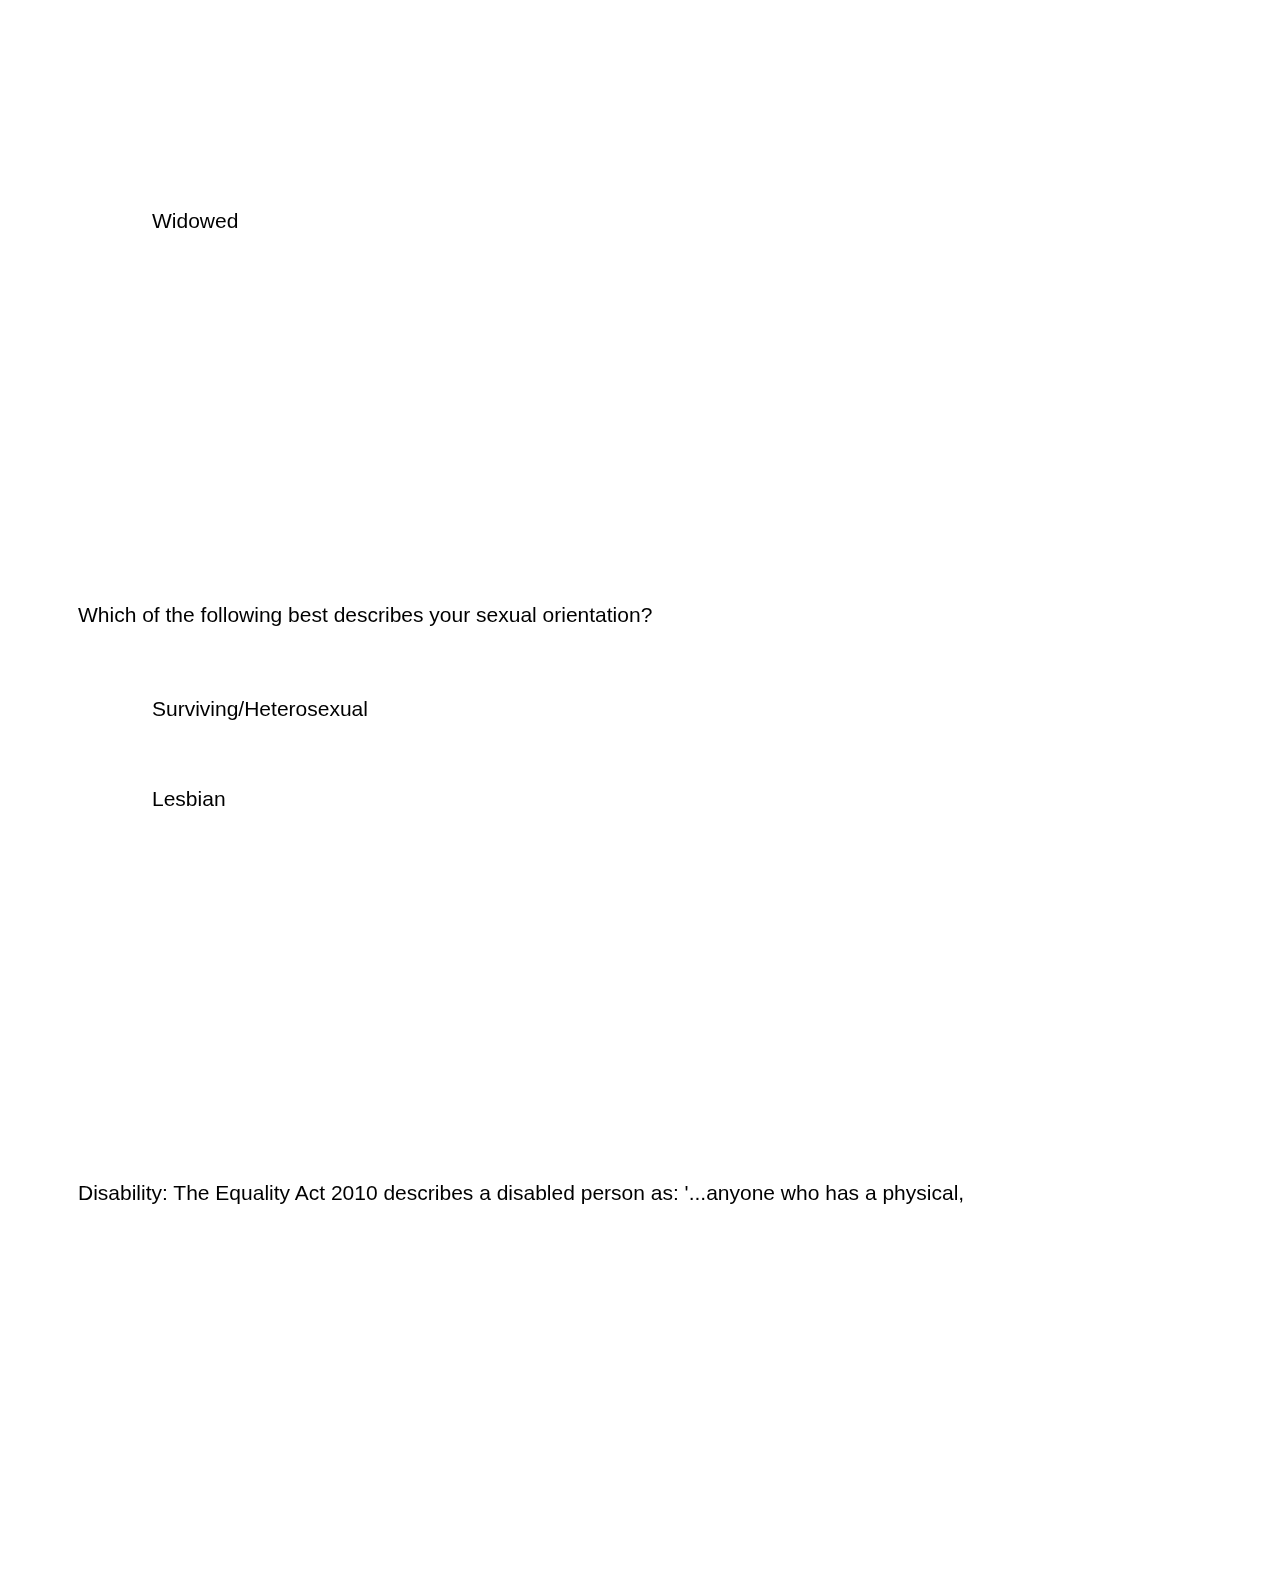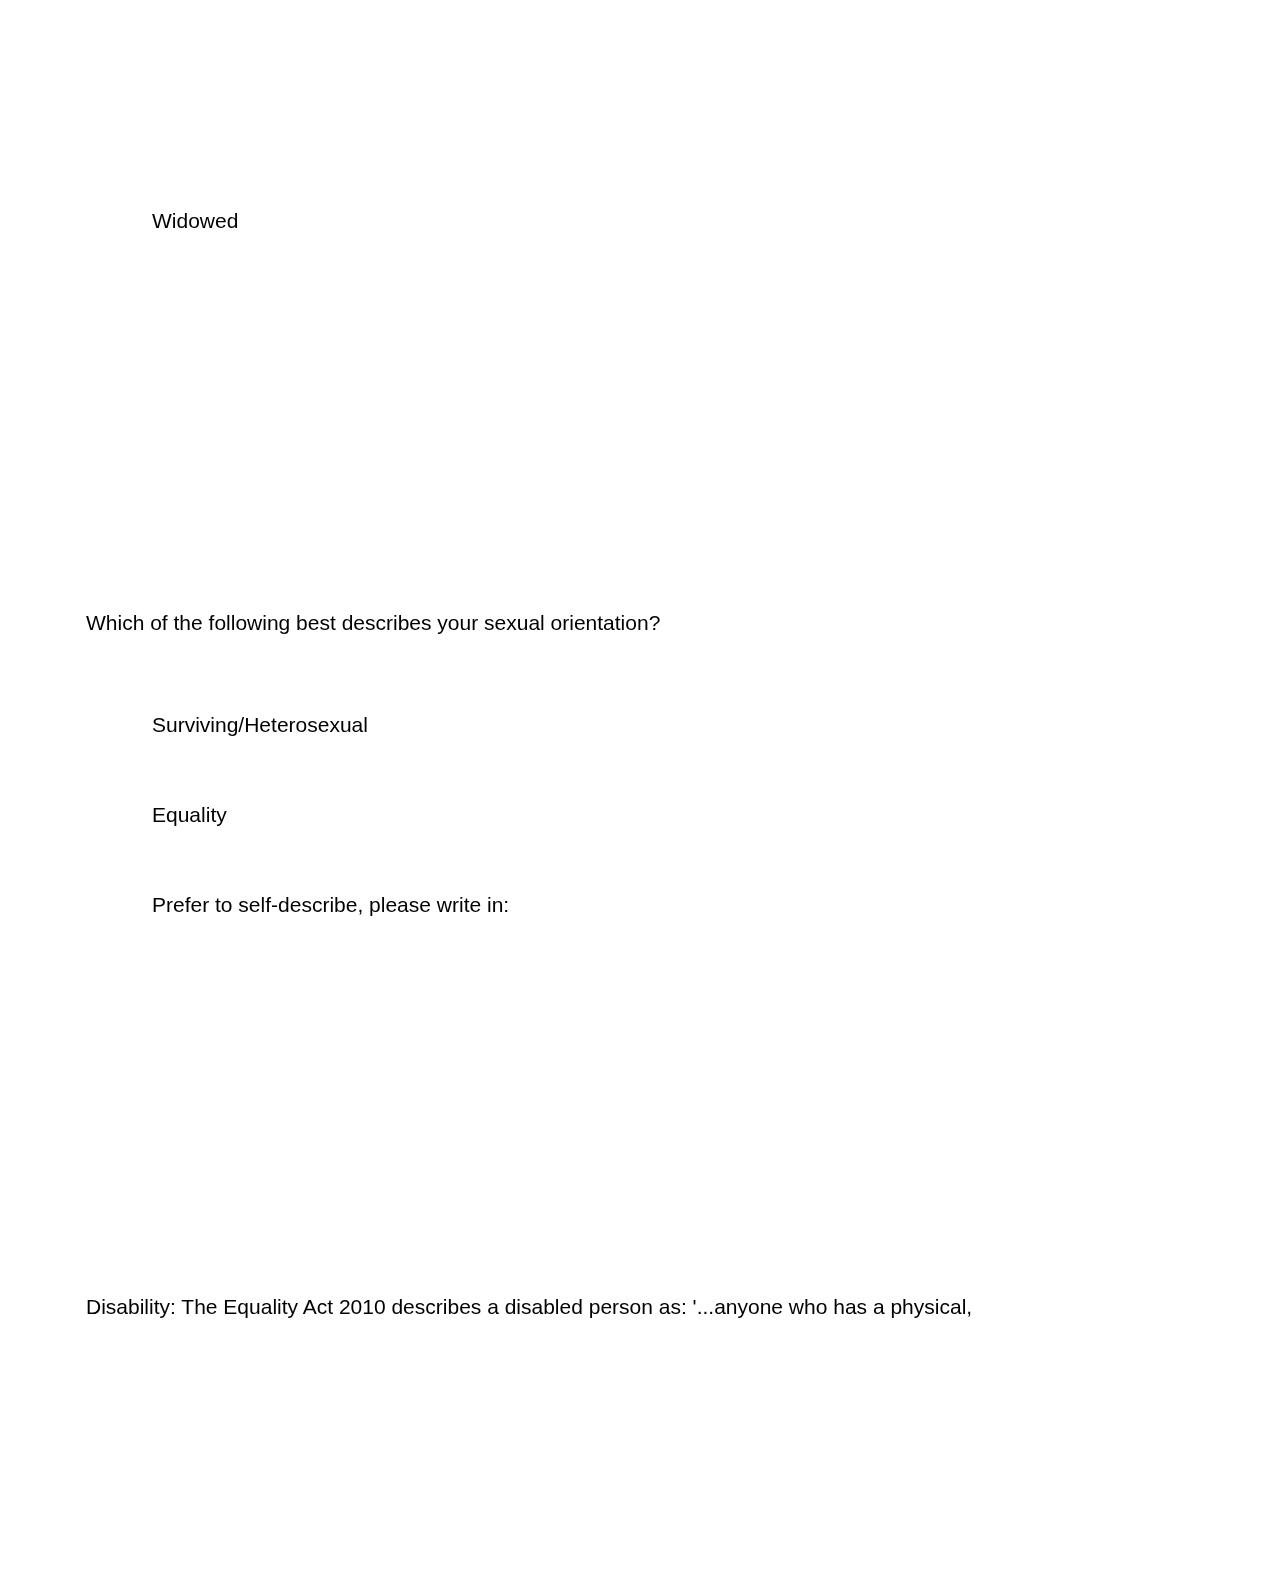--- a/index.html
+++ b/index.html
@@ -25,21 +25,21 @@
   .doc {
     font-size: 21px;
     line-height: 30px;
     white-space: pre-wrap;
   }
   .block {
     margin: 0;
     padding: 0;
   }
   .q {
-    margin: 12px;
+    margin: 4px;
     text-indent: 0;
   }
   .opt {
     margin: 0;
     padding-left: 78px;
   }
   .spacer {
     height: 30px;
   }
 </style>
@@ -53,22 +53,21 @@
     <div class="block">
       <div class="opt">Widowed</div>
     </div>
 
     <div class="spacer"></div>
 
     
     <div class="block">
       <div class="q">Which of the following best describes your sexual orientation?</div>
       <div class="opt">Surviving/Heterosexual</div>
-      <div class="opt">Equality</div>
-      <div class="opt">Prefer to self-describe, please write in:</div>
+      <div class="opt">Lesbian</div>
     </div>
 
     <div class="spacer"></div>
 
     
     <div class="block">
       <div class="q">Disability: The Equality Act 2010 describes a disabled person as: '...anyone who has a physical,</div>
       
       
       

